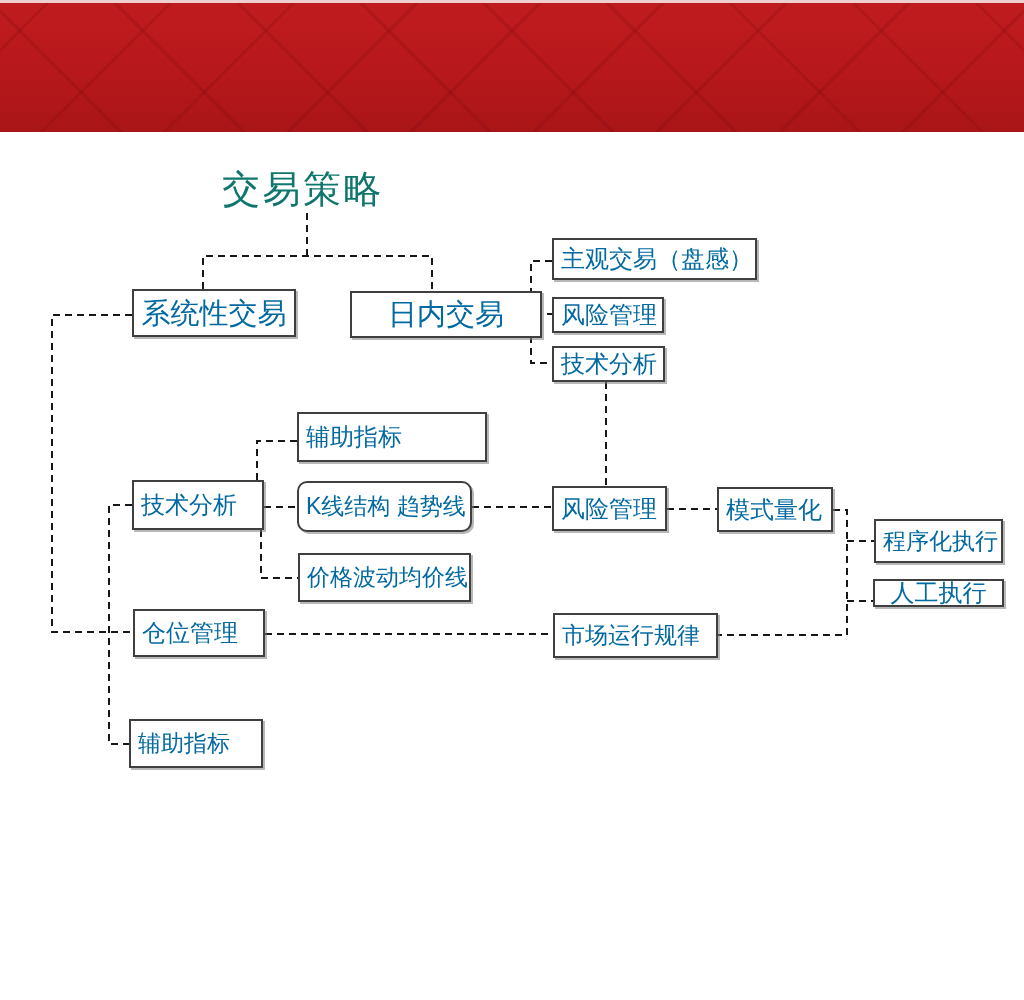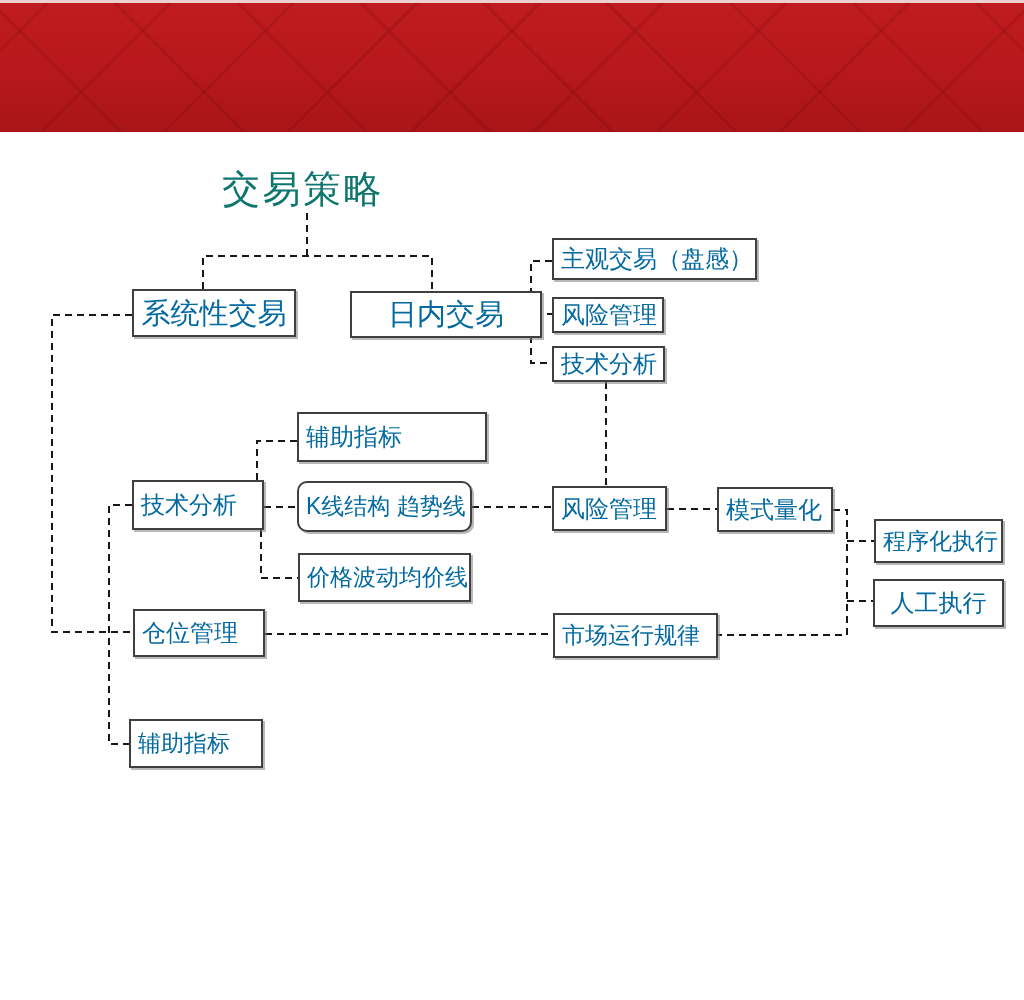--- a/index.html
+++ b/index.html
@@ -93,19 +93,19 @@
 <div class="node small" style="left:297px;top:481px;width:175px;height:51px;border-radius:10px;">K线结构  趋势线</div>
 
 <div class="node small" style="left:298px;top:553px;width:173px;height:49px;">价格波动均价线</div>
 
 <div class="node" style="left:552px;top:486px;width:115px;height:45px;">风险管理</div>
 
 <div class="node" style="left:717px;top:487px;width:116px;height:45px;">模式量化</div>
 
 <div class="node small" style="left:874px;top:519px;width:129px;height:44px;">程序化执行</div>
 
-<div class="node center" style="left:873px;top:579px;width:131px;height:48px;">人工执行</div>
+<div class="node center" style="left:873px;top:579px;width:131px;height:28px;">人工执行</div>
 
 <div class="node" style="left:133px;top:609px;width:132px;height:48px;">仓位管理</div>
 
 <div class="node small" style="left:553px;top:613px;width:165px;height:45px;">市场运行规律</div>
 
 <div class="node small" style="left:129px;top:719px;width:134px;height:49px;">辅助指标</div>
 
 </body></html>

